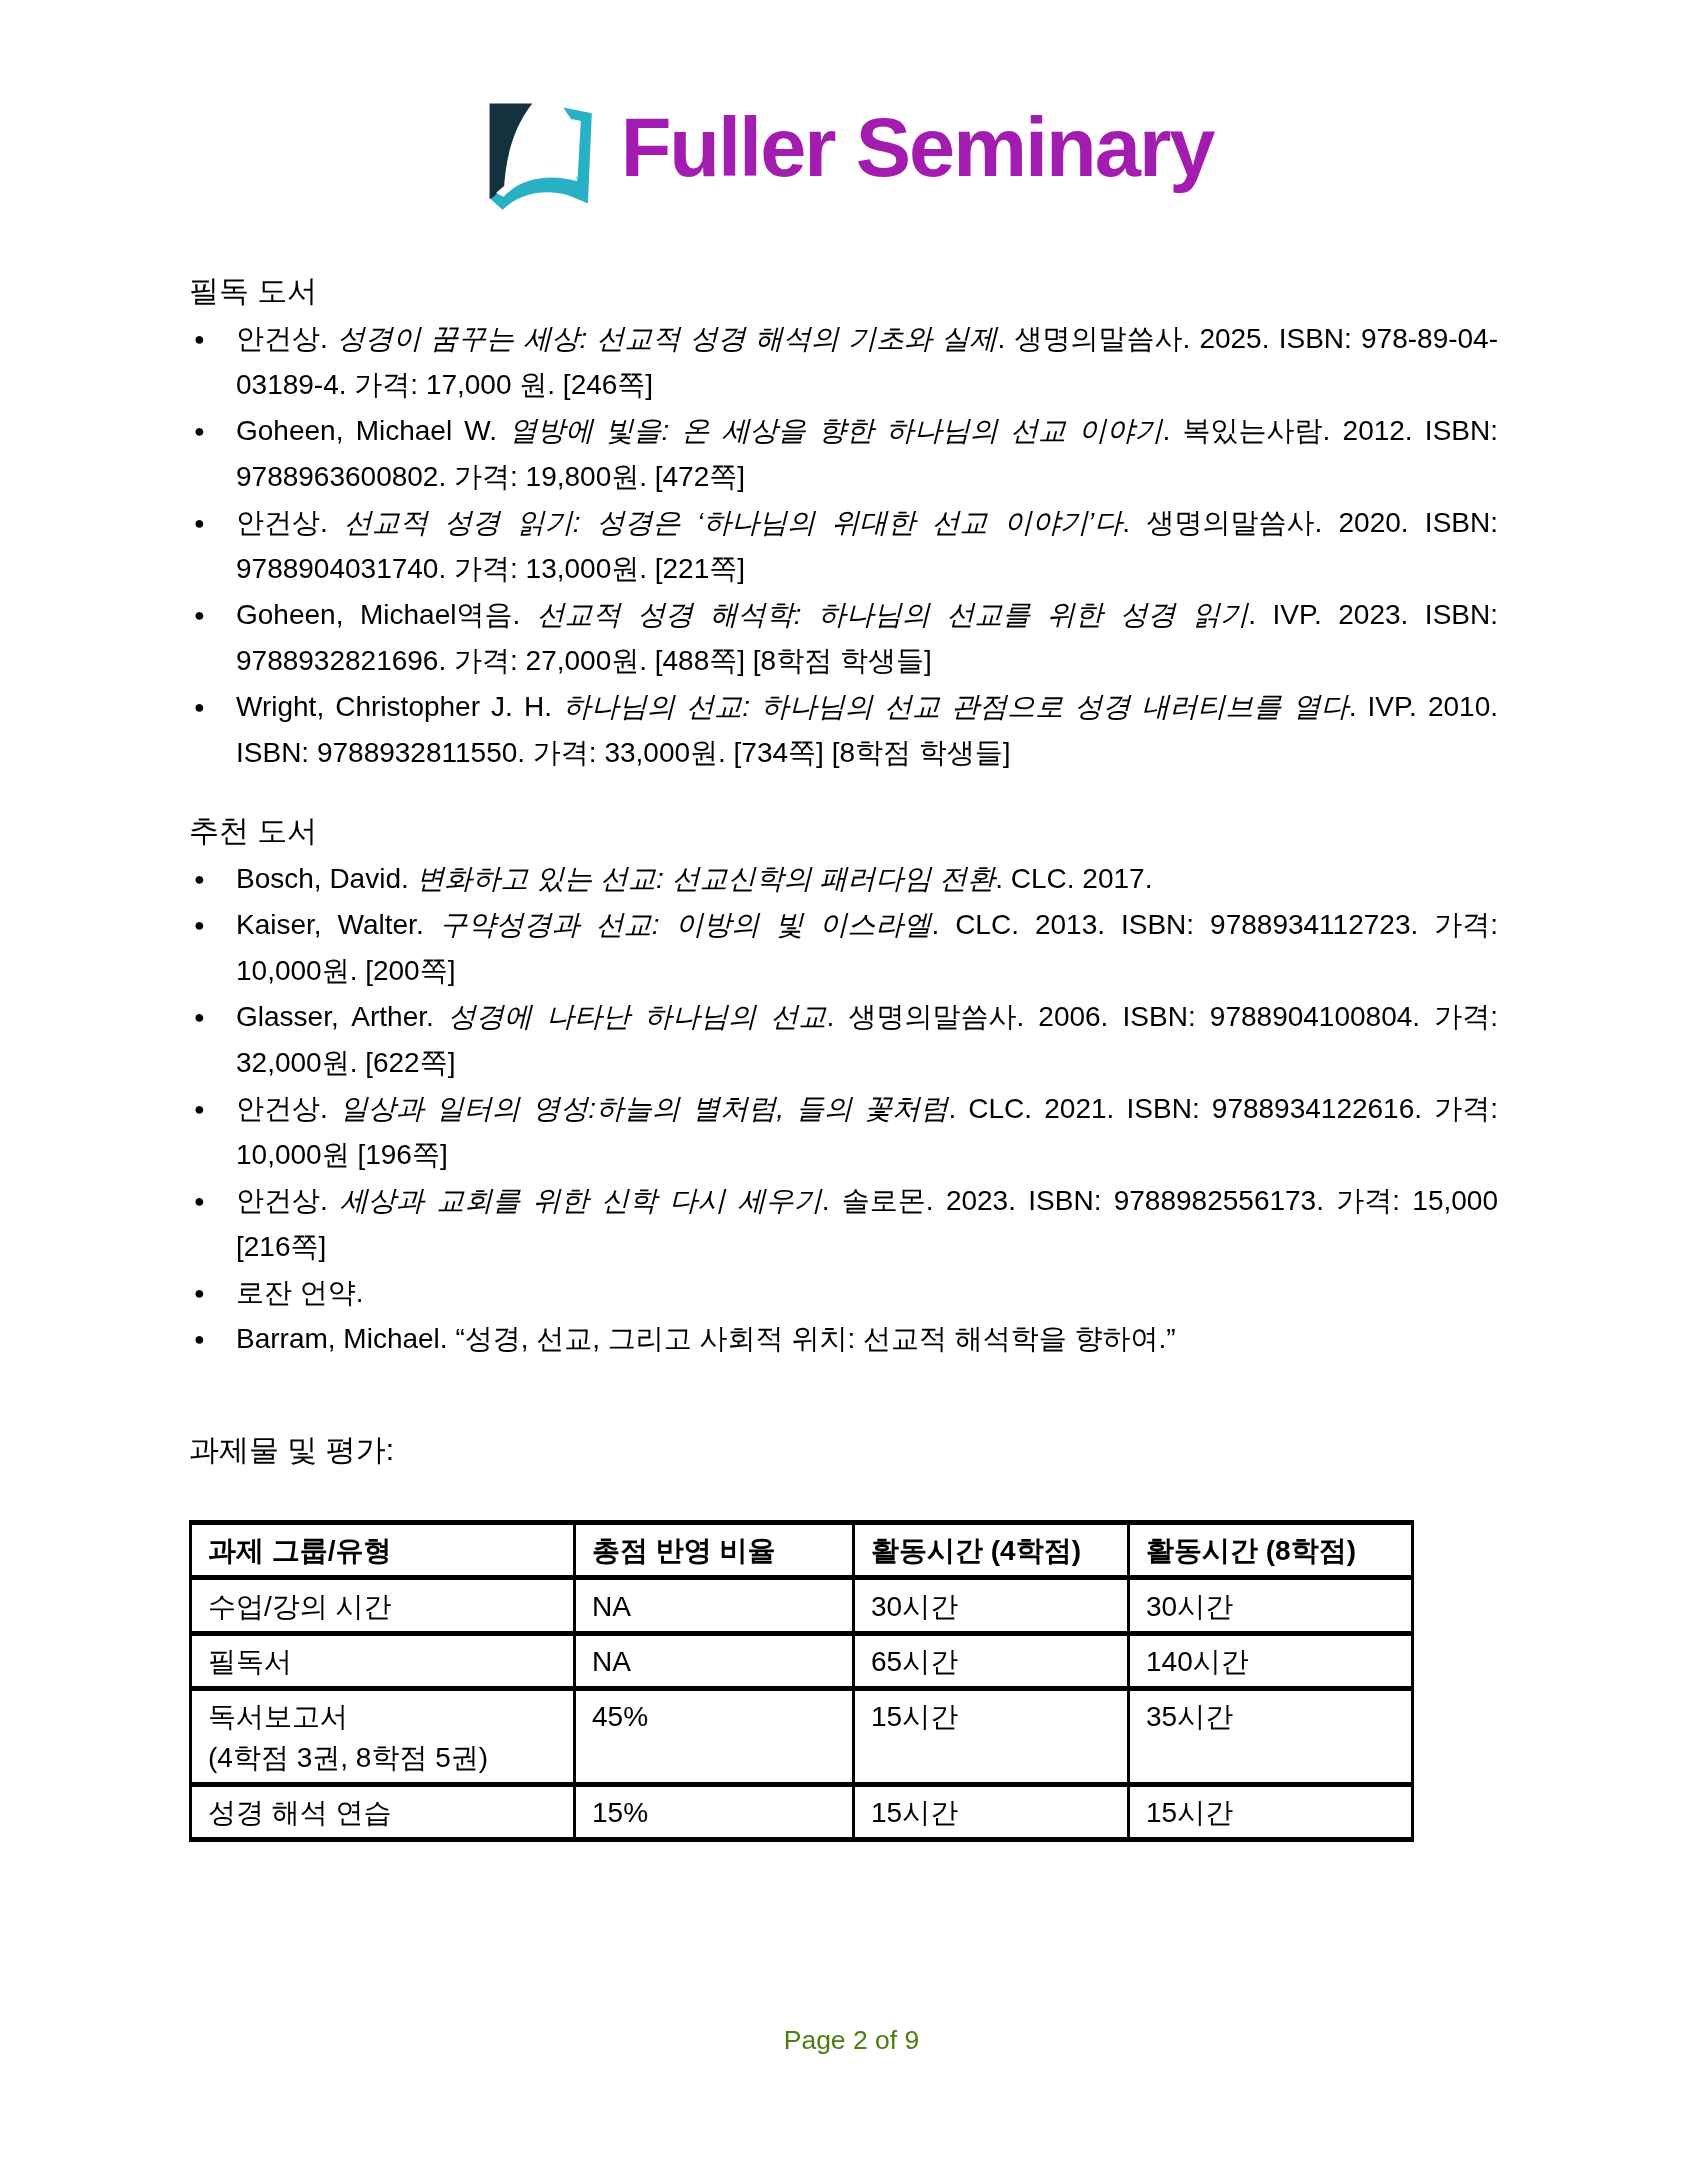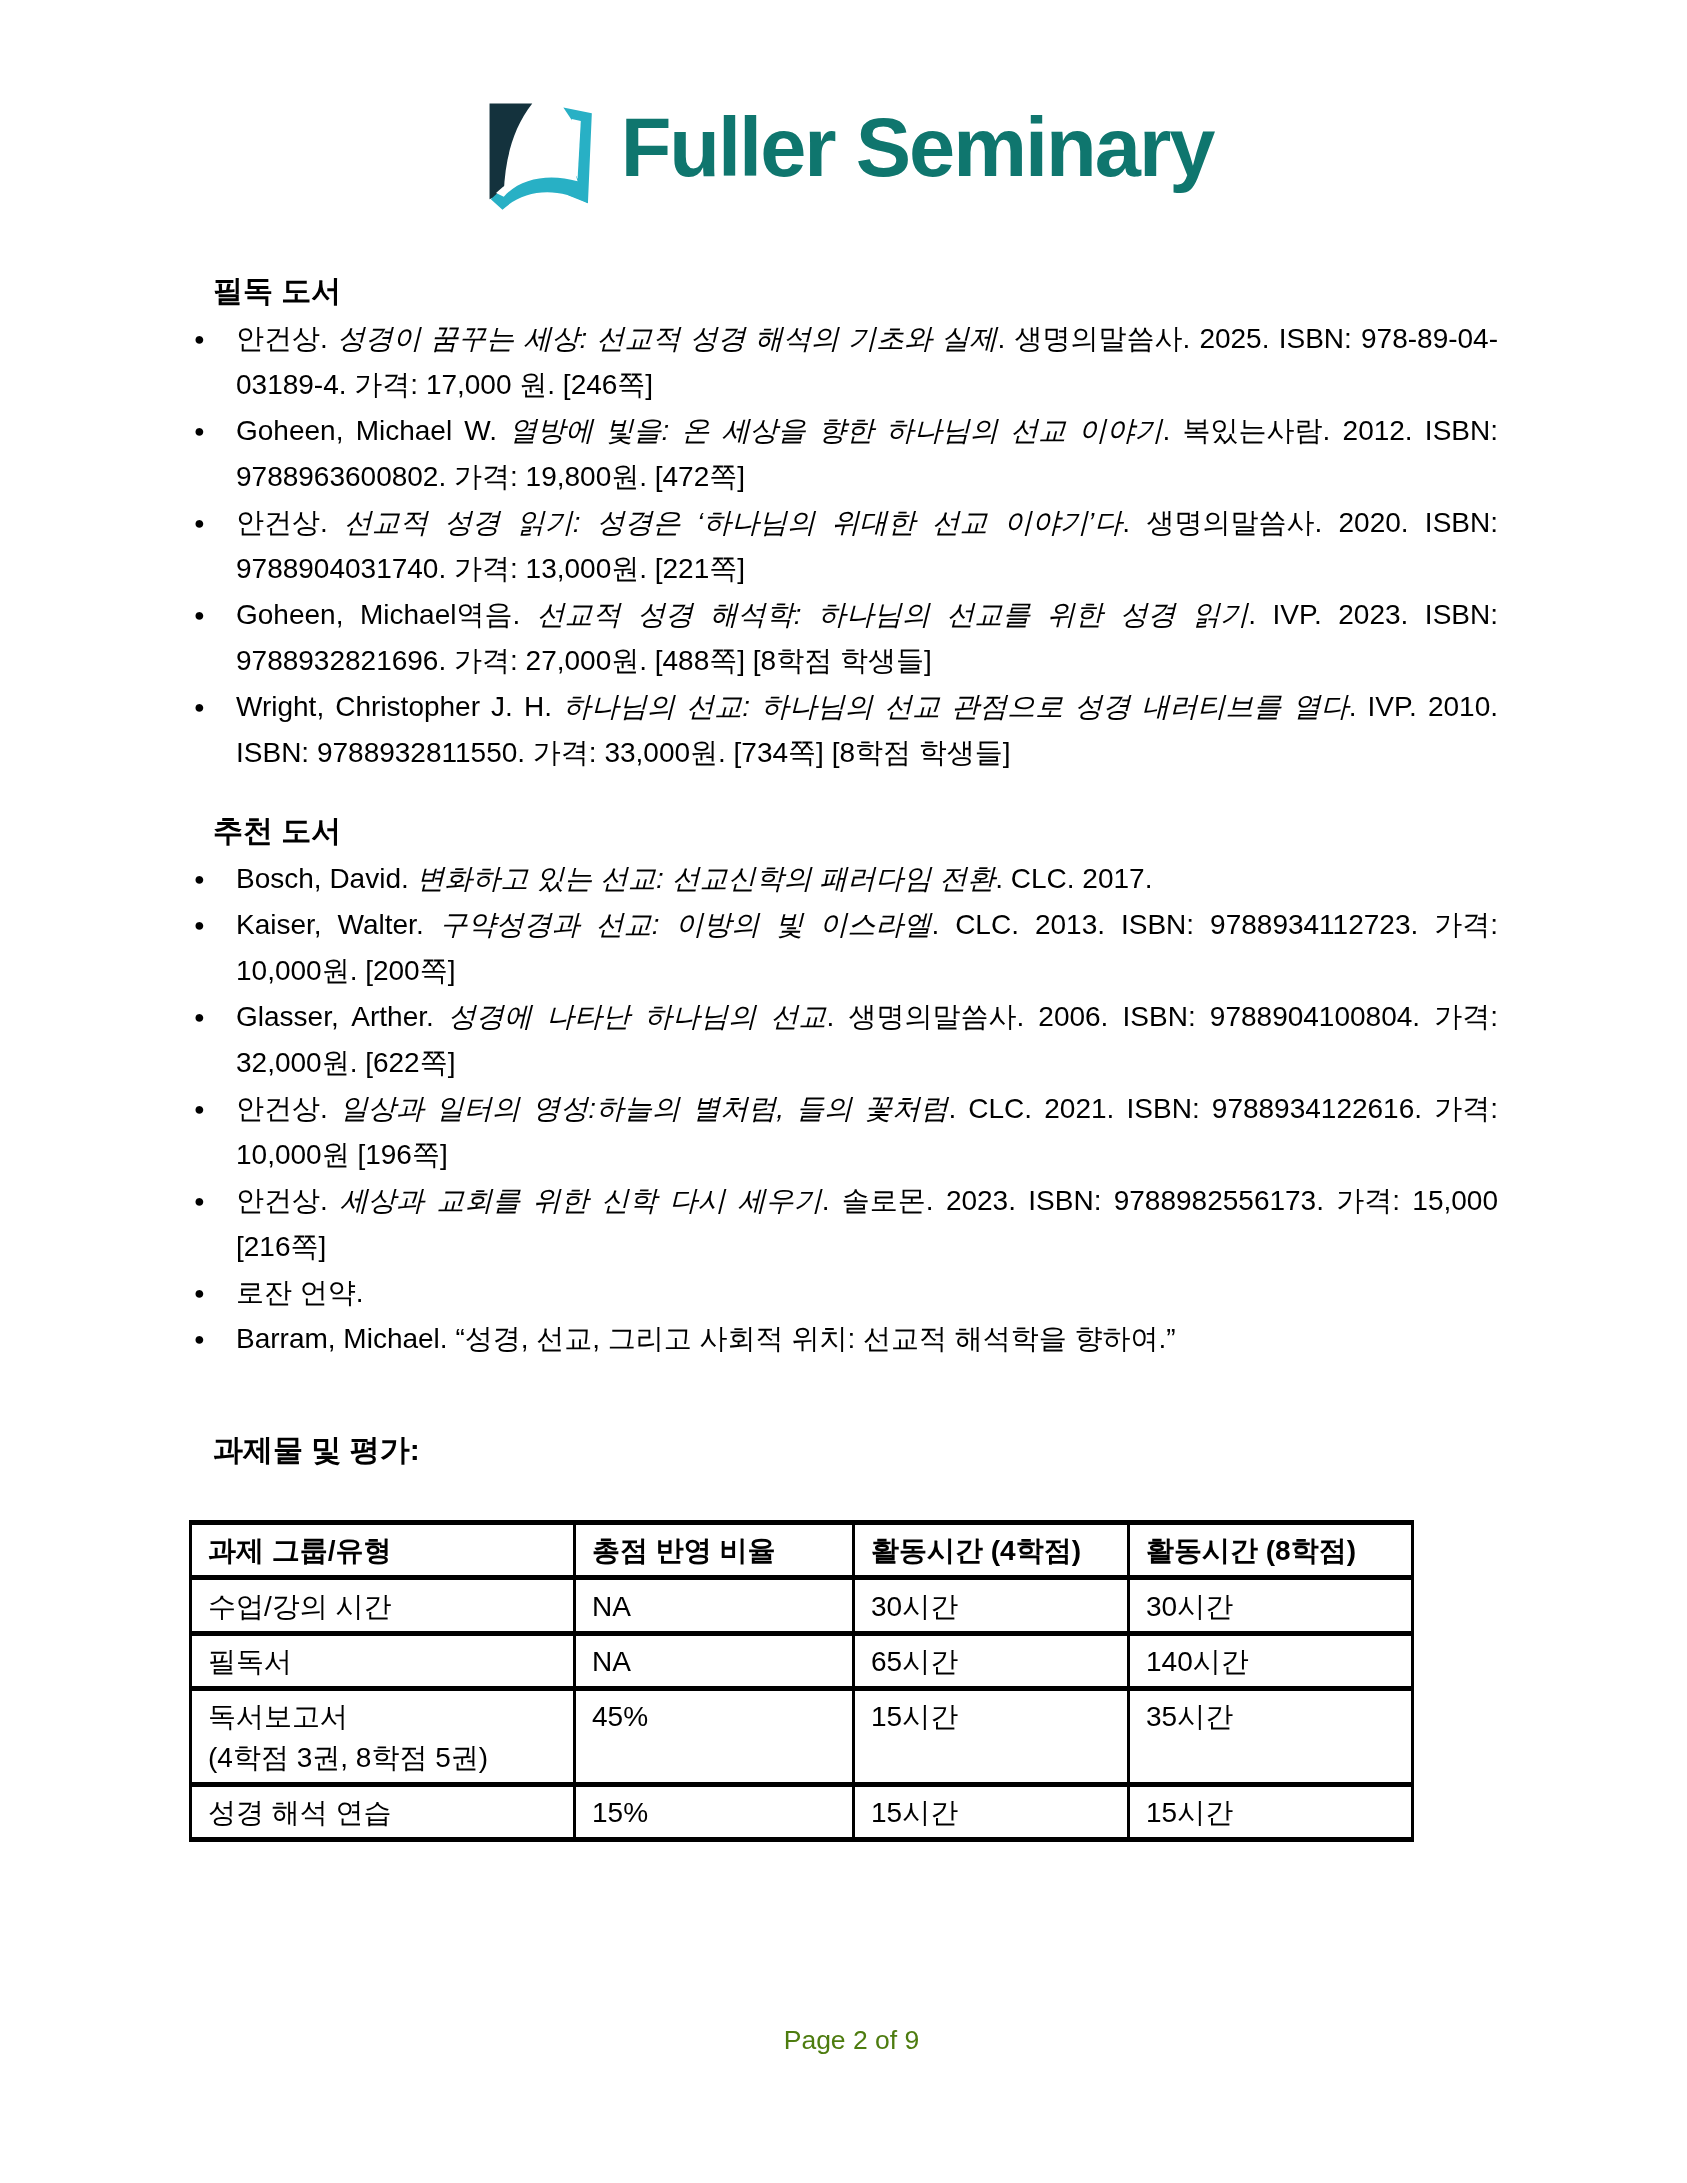--- a/index.html
+++ b/index.html
@@ -22,32 +22,31 @@
     align-items: center;
     justify-content: center;
     gap: 24px;
     height: 116px;
   }
   .logo-icon { width: 123px; height: 114px; flex: 0 0 auto; }
   .logo-wordmark {
     font-size: 83px;
     font-weight: 700;
     letter-spacing: -2px;
-    color: #0f766e;
+    color: #a21caf;
     white-space: nowrap;
     line-height: 1;
     padding-bottom: 17px;
   }
 
   
   .section-heading {
     font-size: 30px;
-    font-weight: 700;
+    font-weight: 400;
     line-height: 34px;
-    margin-left: 24px;
   }
   #required-heading   { margin-top: 60px; }
   #recommended-heading{ margin-top: 38px; }
   #assignments-heading{ margin-top: 71px; }
 
   ul.book-list {
     list-style: none;
     margin: 8px 0 0 0;
     padding: 0 0 0 47px;
   }

